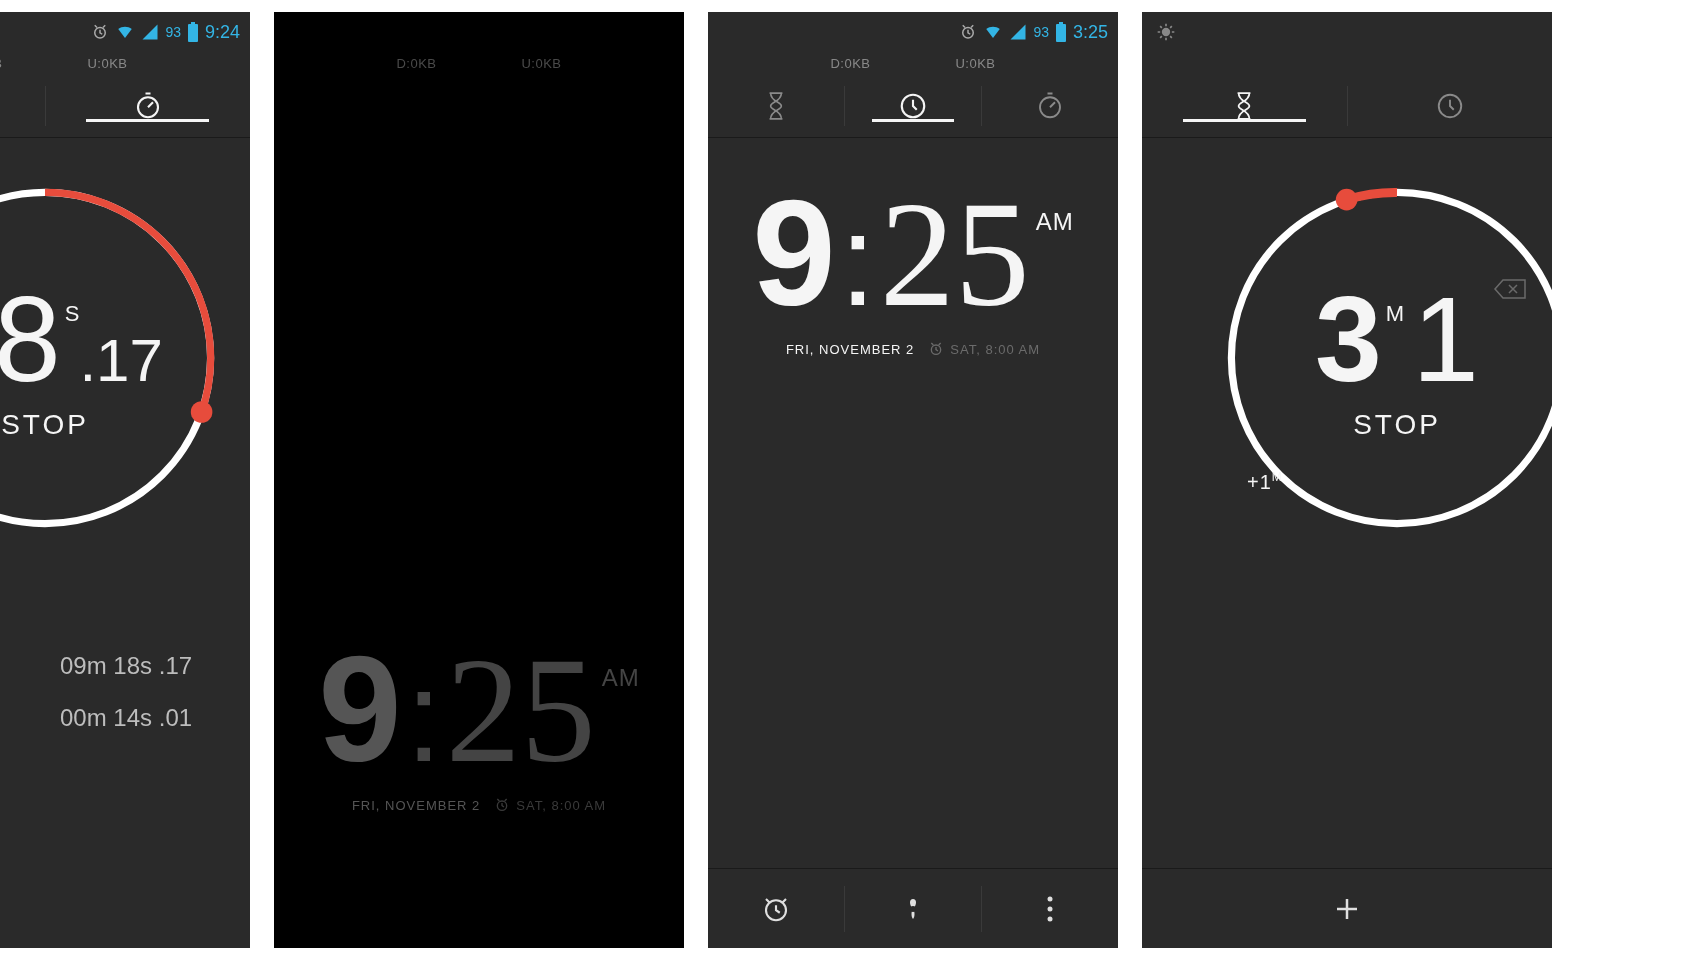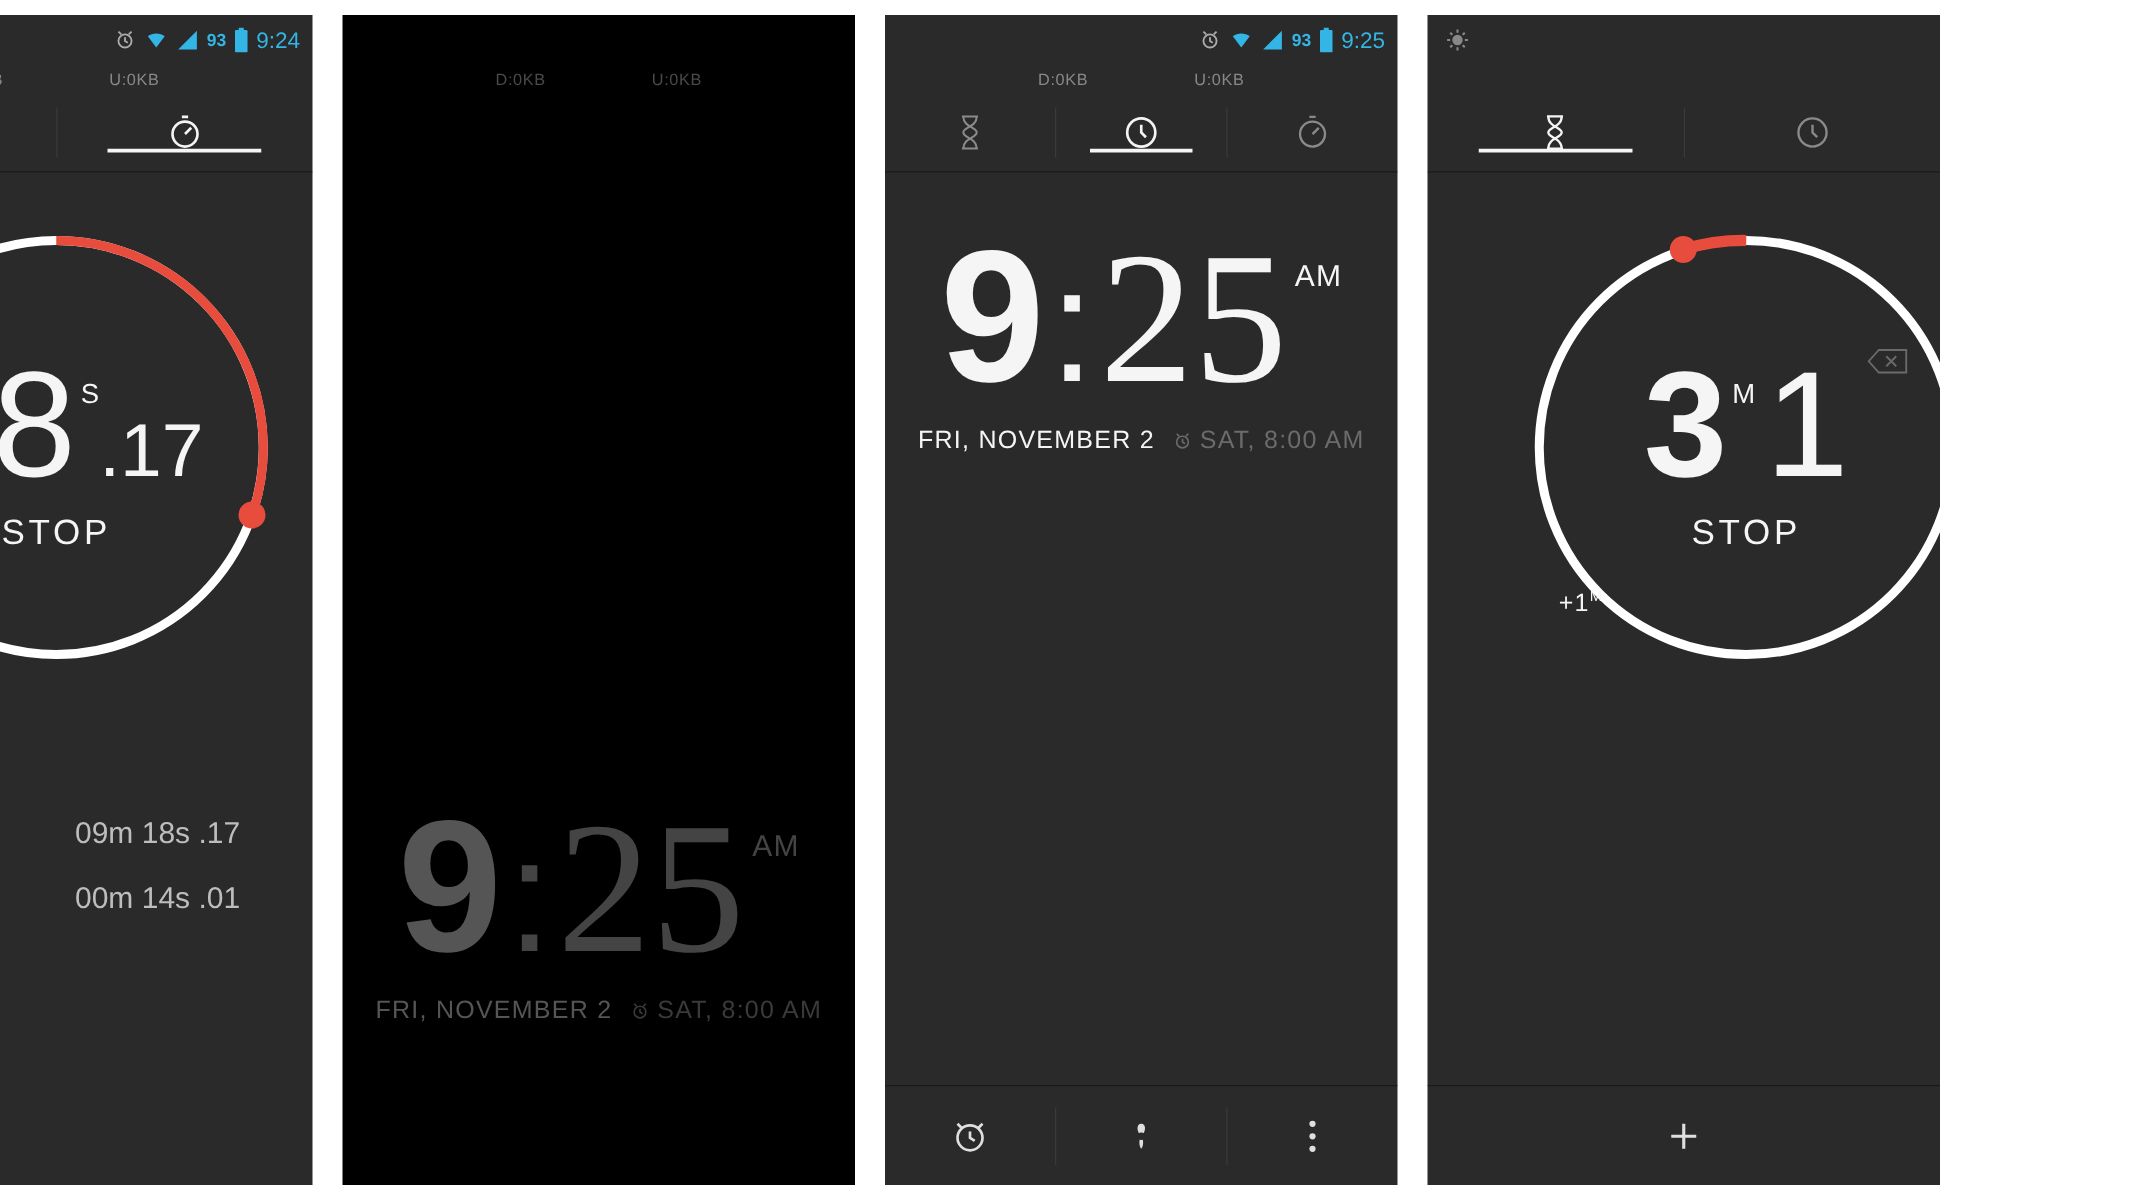--- a/index.html
+++ b/index.html
@@ -13,21 +13,21 @@
   }
   *{box-sizing:border-box;font-family:"Helvetica Neue",Arial,sans-serif;}
   body{margin:0;background:#fff;width:1706px;height:960px;overflow:hidden;display:flex;gap:24px;padding:12px 0 12px 0;}
   .phone{width:410px;height:936px;position:relative;overflow:hidden;color:var(--white);background:var(--bg);}
   .phone.black{background:var(--black);}
   .phone.cropped-left{margin-left:-160px;} 
 
   
   .status{height:40px;display:flex;justify-content:flex-end;align-items:center;padding:0 10px;gap:6px;font-size:18px;color:var(--cyan);}
   .status .ico{display:inline-flex;}
-  .status .batt{font-size:14px;font-weight:bold;}
+  .status .batt{font-size:14px;}
   .status svg{display:block;}
 
   
   .datarate{display:flex;justify-content:space-around;padding:0 80px;color:#888;font-size:13px;letter-spacing:0.5px;height:22px;align-items:center;}
 
   
   .tabs{display:flex;height:64px;align-items:center;border-bottom:1px solid #1a1a1a;}
   .tab{flex:1;display:flex;align-items:center;justify-content:center;position:relative;}
   .vdiv{width:1px;height:40px;background:#3a3a3a;}
   .tab svg{opacity:0.45;}
@@ -51,21 +51,21 @@
   
   .laps{margin-top:110px;padding:0 30px;display:grid;grid-template-columns:1fr 1fr;row-gap:24px;column-gap:30px;color:#bdbdbd;font-size:24px;font-weight:300;}
 
   
   .clock-display{display:flex;flex-direction:column;align-items:center;}
   .clock-time{display:flex;align-items:baseline;white-space:nowrap;}
   .clock-h{font-size:150px;font-weight:700;line-height:1;}
   .clock-colon{font-size:130px;font-weight:200;margin:0 4px;}
   .clock-m{font-size:150px;font-weight:100;line-height:1;font-family:Liberation Serif, serif;}
   .clock-ampm{font-size:24px;align-self:flex-start;margin-top:30px;margin-left:6px;letter-spacing:1px;}
-  .clock-sub{display:flex;align-items:center;gap:14px;font-size:20px;letter-spacing:1px;margin-top:6px;}
+  .clock-sub{display:flex;align-items:center;gap:14px;font-size:13px;letter-spacing:1px;margin-top:6px;}
   .clock-sub .dim{color:var(--muted);}
   .clock-sub .alarm-line{display:flex;align-items:center;gap:6px;}
 
   
   .bottombar{position:absolute;bottom:0;left:0;right:0;height:80px;border-top:1px solid #1a1a1a;display:flex;align-items:center;}
   .bottombar .slot{flex:1;display:flex;align-items:center;justify-content:center;}
   .vdiv2{width:1px;height:46px;background:#3a3a3a;}
   .bottombar svg{opacity:0.85;}
 
   .dimmed{color:var(--muted);}
@@ -189,21 +189,21 @@
           <path d="M2 22h20V2L2 22z"></path>
         </svg>
     </span>
     <span class="batt"><span>93</span></span>
     <span class="ico">
       <svg width="12" height="20" viewBox="0 0 12 20" fill="#33b5e5">
           <rect x="1" y="2" width="10" height="18" rx="1"></rect>
           <rect x="4" y="0" width="4" height="2"></rect>
         </svg>
     </span>
-    <span>9:25</span>
+    <span>3:25</span>
   </div>
   <div class="datarate">
     <span>D:0KB</span>
     <span>U:0KB</span>
   </div>
   <div class="tabs">
     <div class="tab">
       <svg width="26" height="30" viewBox="0 0 24 28" fill="none" stroke="#fff" stroke-width="1.5">
           <path d="M6 2h12M6 26h12M7 2c0 8 10 8 10 12s-10 4-10 12M17 2c0 8-10 8-10 12s10 4 10 12"></path>
         </svg>

